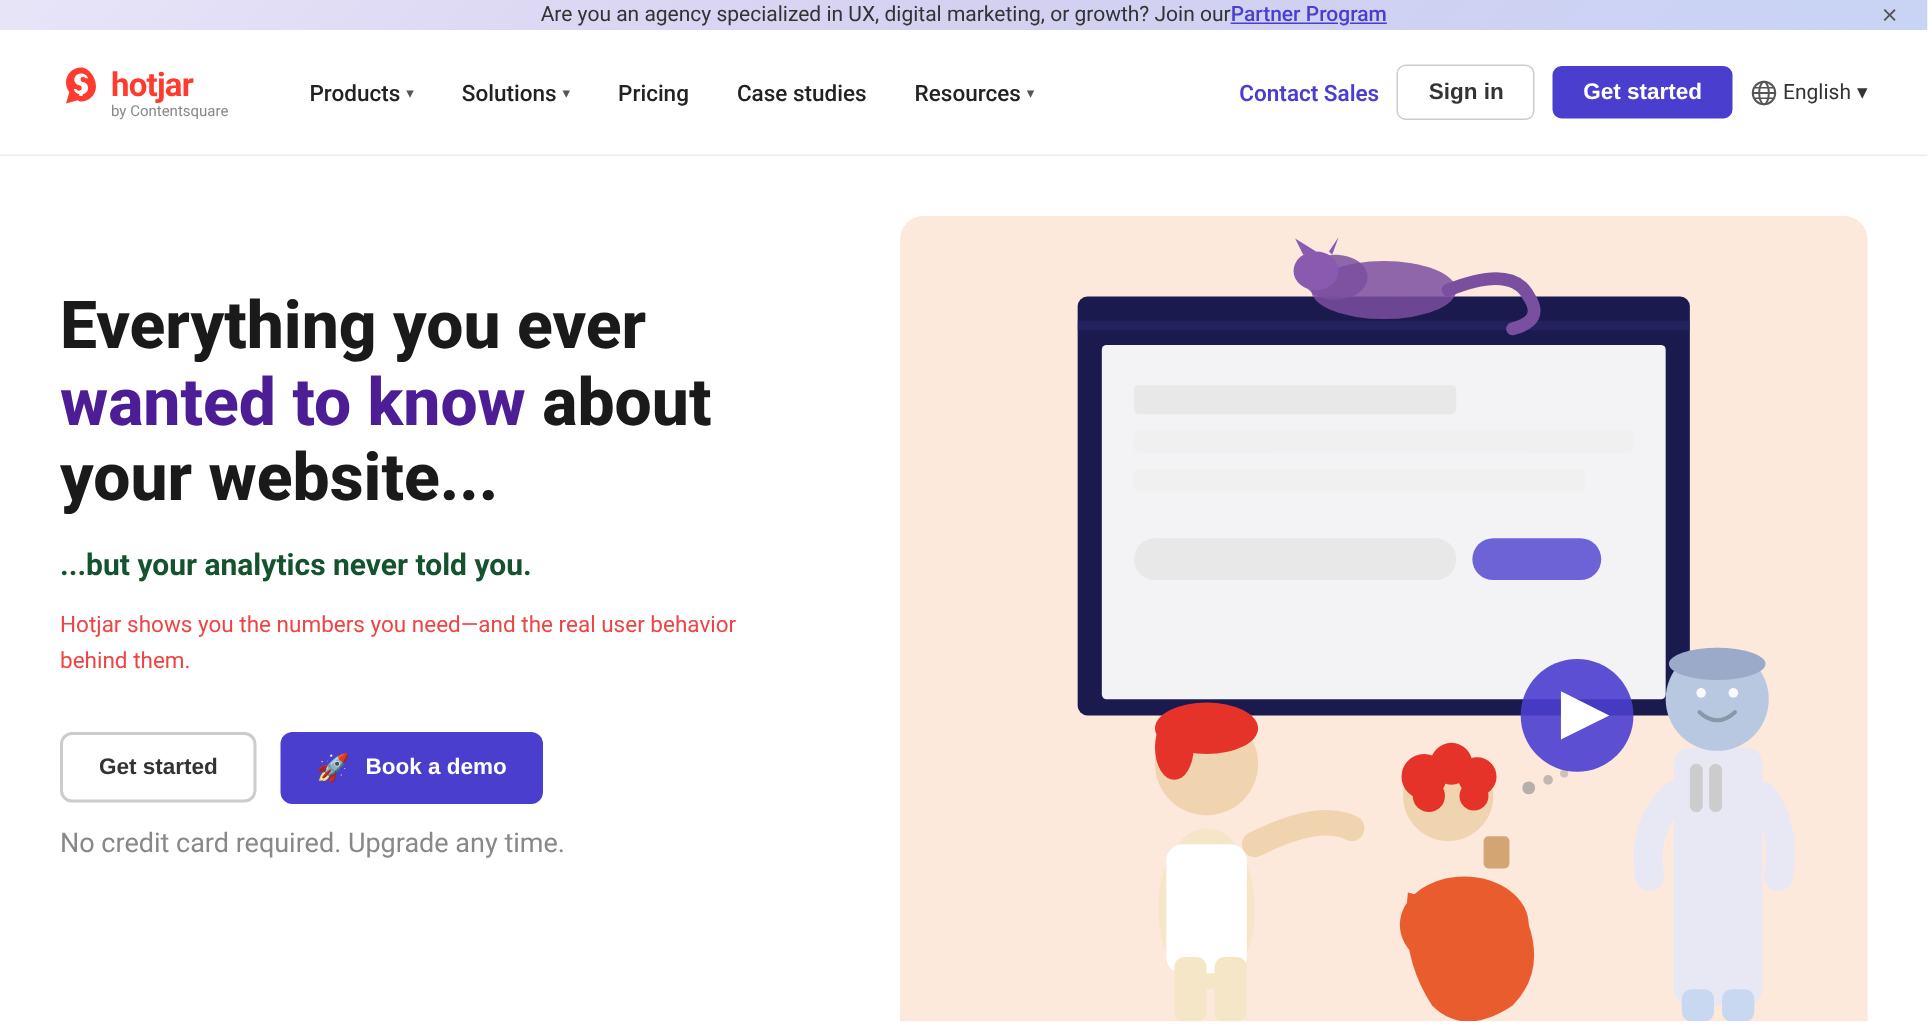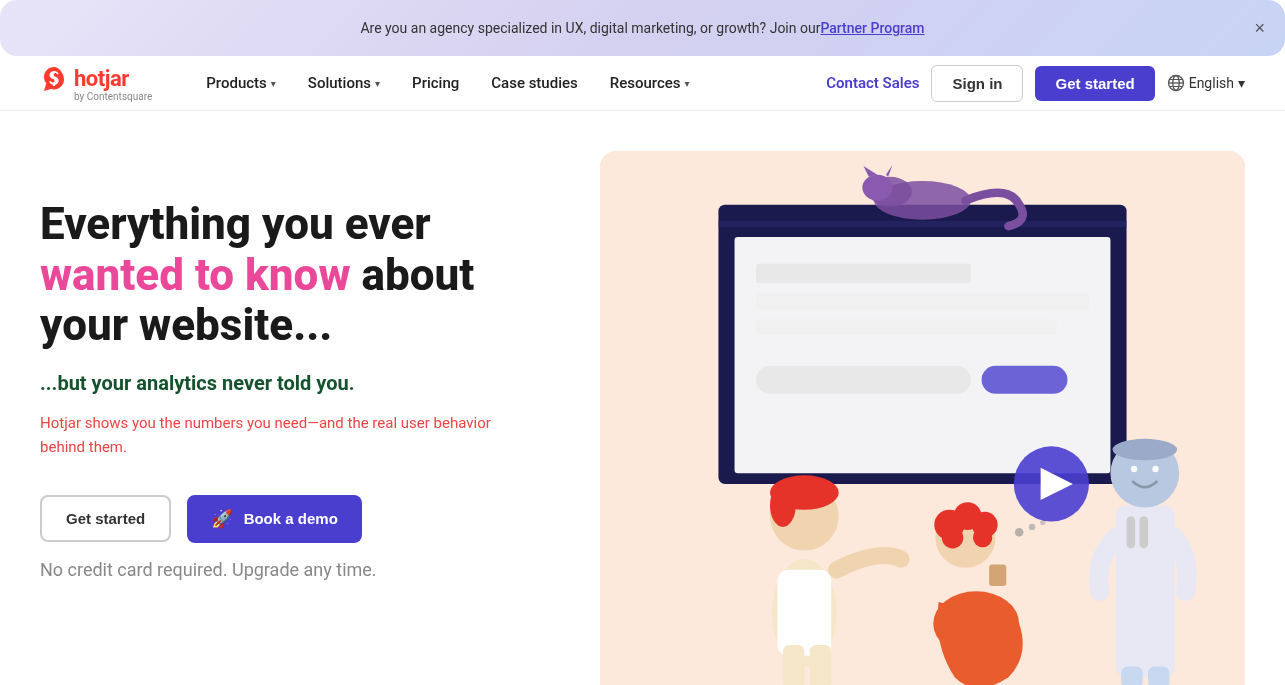--- a/index.html
+++ b/index.html
@@ -2,49 +2,48 @@
 <html><head>
   <meta charset="utf-8">
   <style>
     * { margin: 0; padding: 0; box-sizing: border-box; }
     body { font-family: -apple-system, BlinkMacSystemFont, 'Segoe UI', Roboto, sans-serif; overflow-x: hidden; background: #fff; }
 
     
     .top-banner {
       background: linear-gradient(135deg, #e8e4f8 0%, #d4d0f0 50%, #c8d4f5 100%);
       text-align: center;
-      padding: 20px 40px;
+      padding: 2px 40px;
       font-size: 14px;
       color: #333;
       position: relative;
       display: flex;
       align-items: flex-end;
       justify-content: center;
-      border-radius: 17px;
     }
     .top-banner a { color: #4a3ecf; font-weight: 500; text-decoration: underline; }
     .banner-close {
       position: absolute;
       right: 20px;
       top: 50%;
       transform: translateY(-50%);
       cursor: pointer;
       font-size: 18px;
       color: #555;
       background: none;
       border: none;
       line-height: 1;
     }
 
     
     .navbar {
       display: flex;
       align-items: center;
       padding: 0 40px;
-      height: 55px;
+      height: 84px;
       border-bottom: 1px solid #eee;
       background: #fff;
     }
     .logo-area {
       display: flex;
       flex-direction: column;
       margin-right: 40px;
       text-decoration: none;
     }
     .logo-main {
@@ -152,21 +151,21 @@
       padding-bottom: 60px;
     }
     .hero-title {
       font-size: 44px;
       font-weight: 800;
       line-height: 1.15;
       color: #1a1a1a;
       margin-bottom: 20px;
     }
     .hero-title .highlight {
-      color: #ec4899;
+      color: #4c1d95;
     }
     .hero-subtitle {
       font-size: 20px;
       font-weight: 700;
       color: #14532d;
       margin-bottom: 16px;
     }
     .hero-desc {
       font-size: 15px;
       color: #ef4444;

